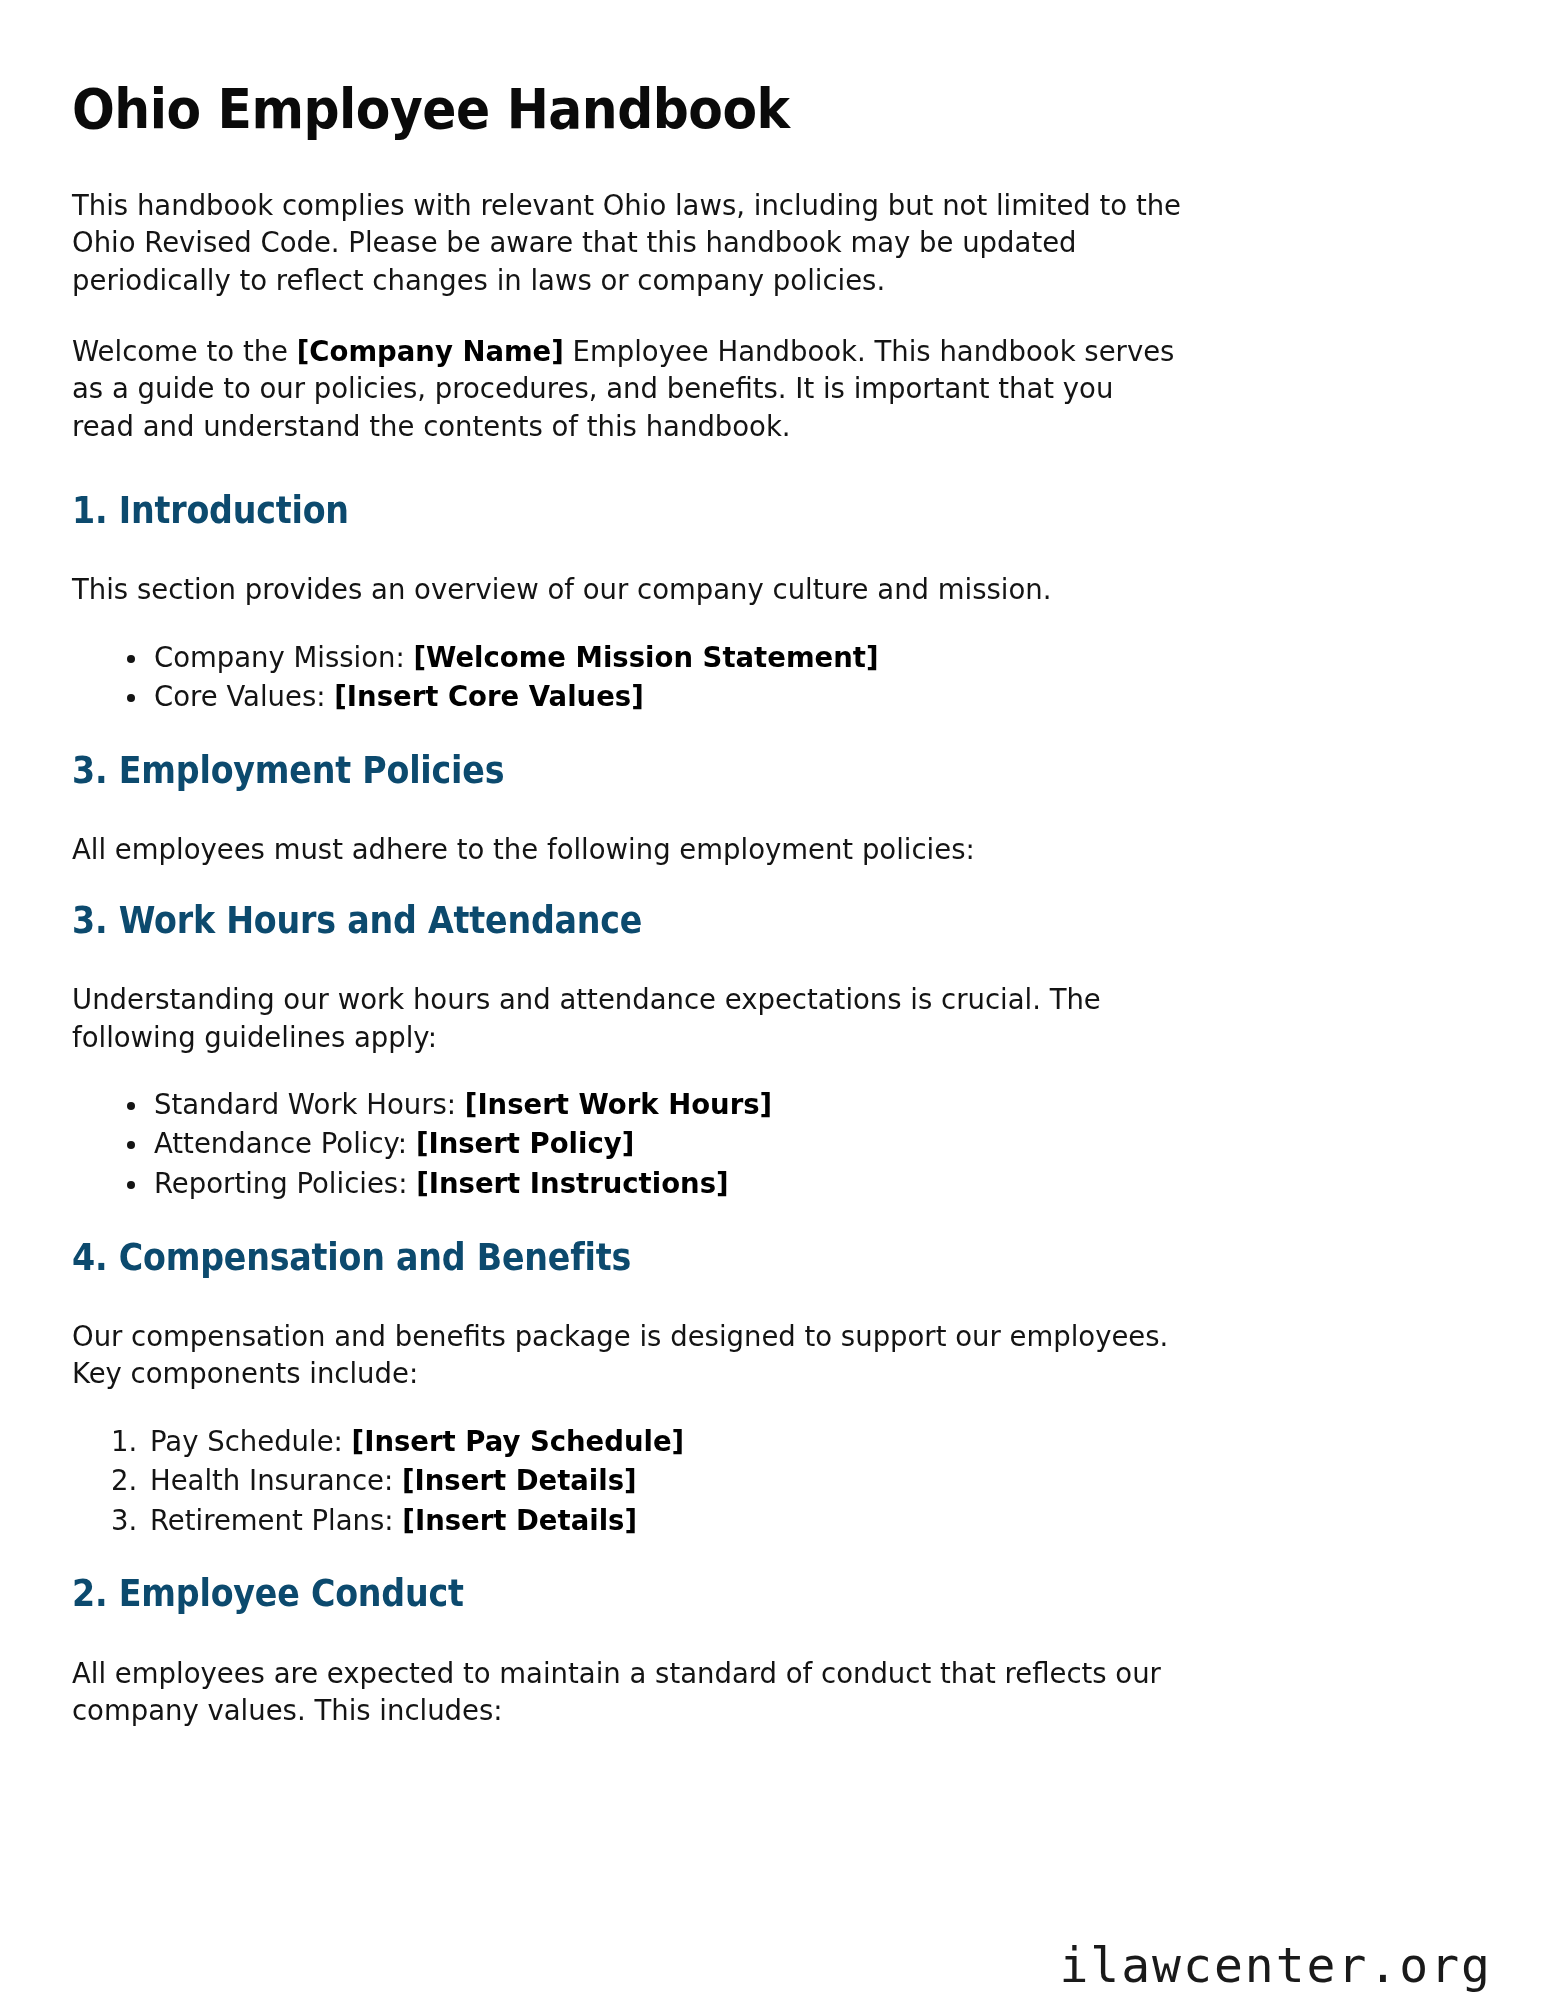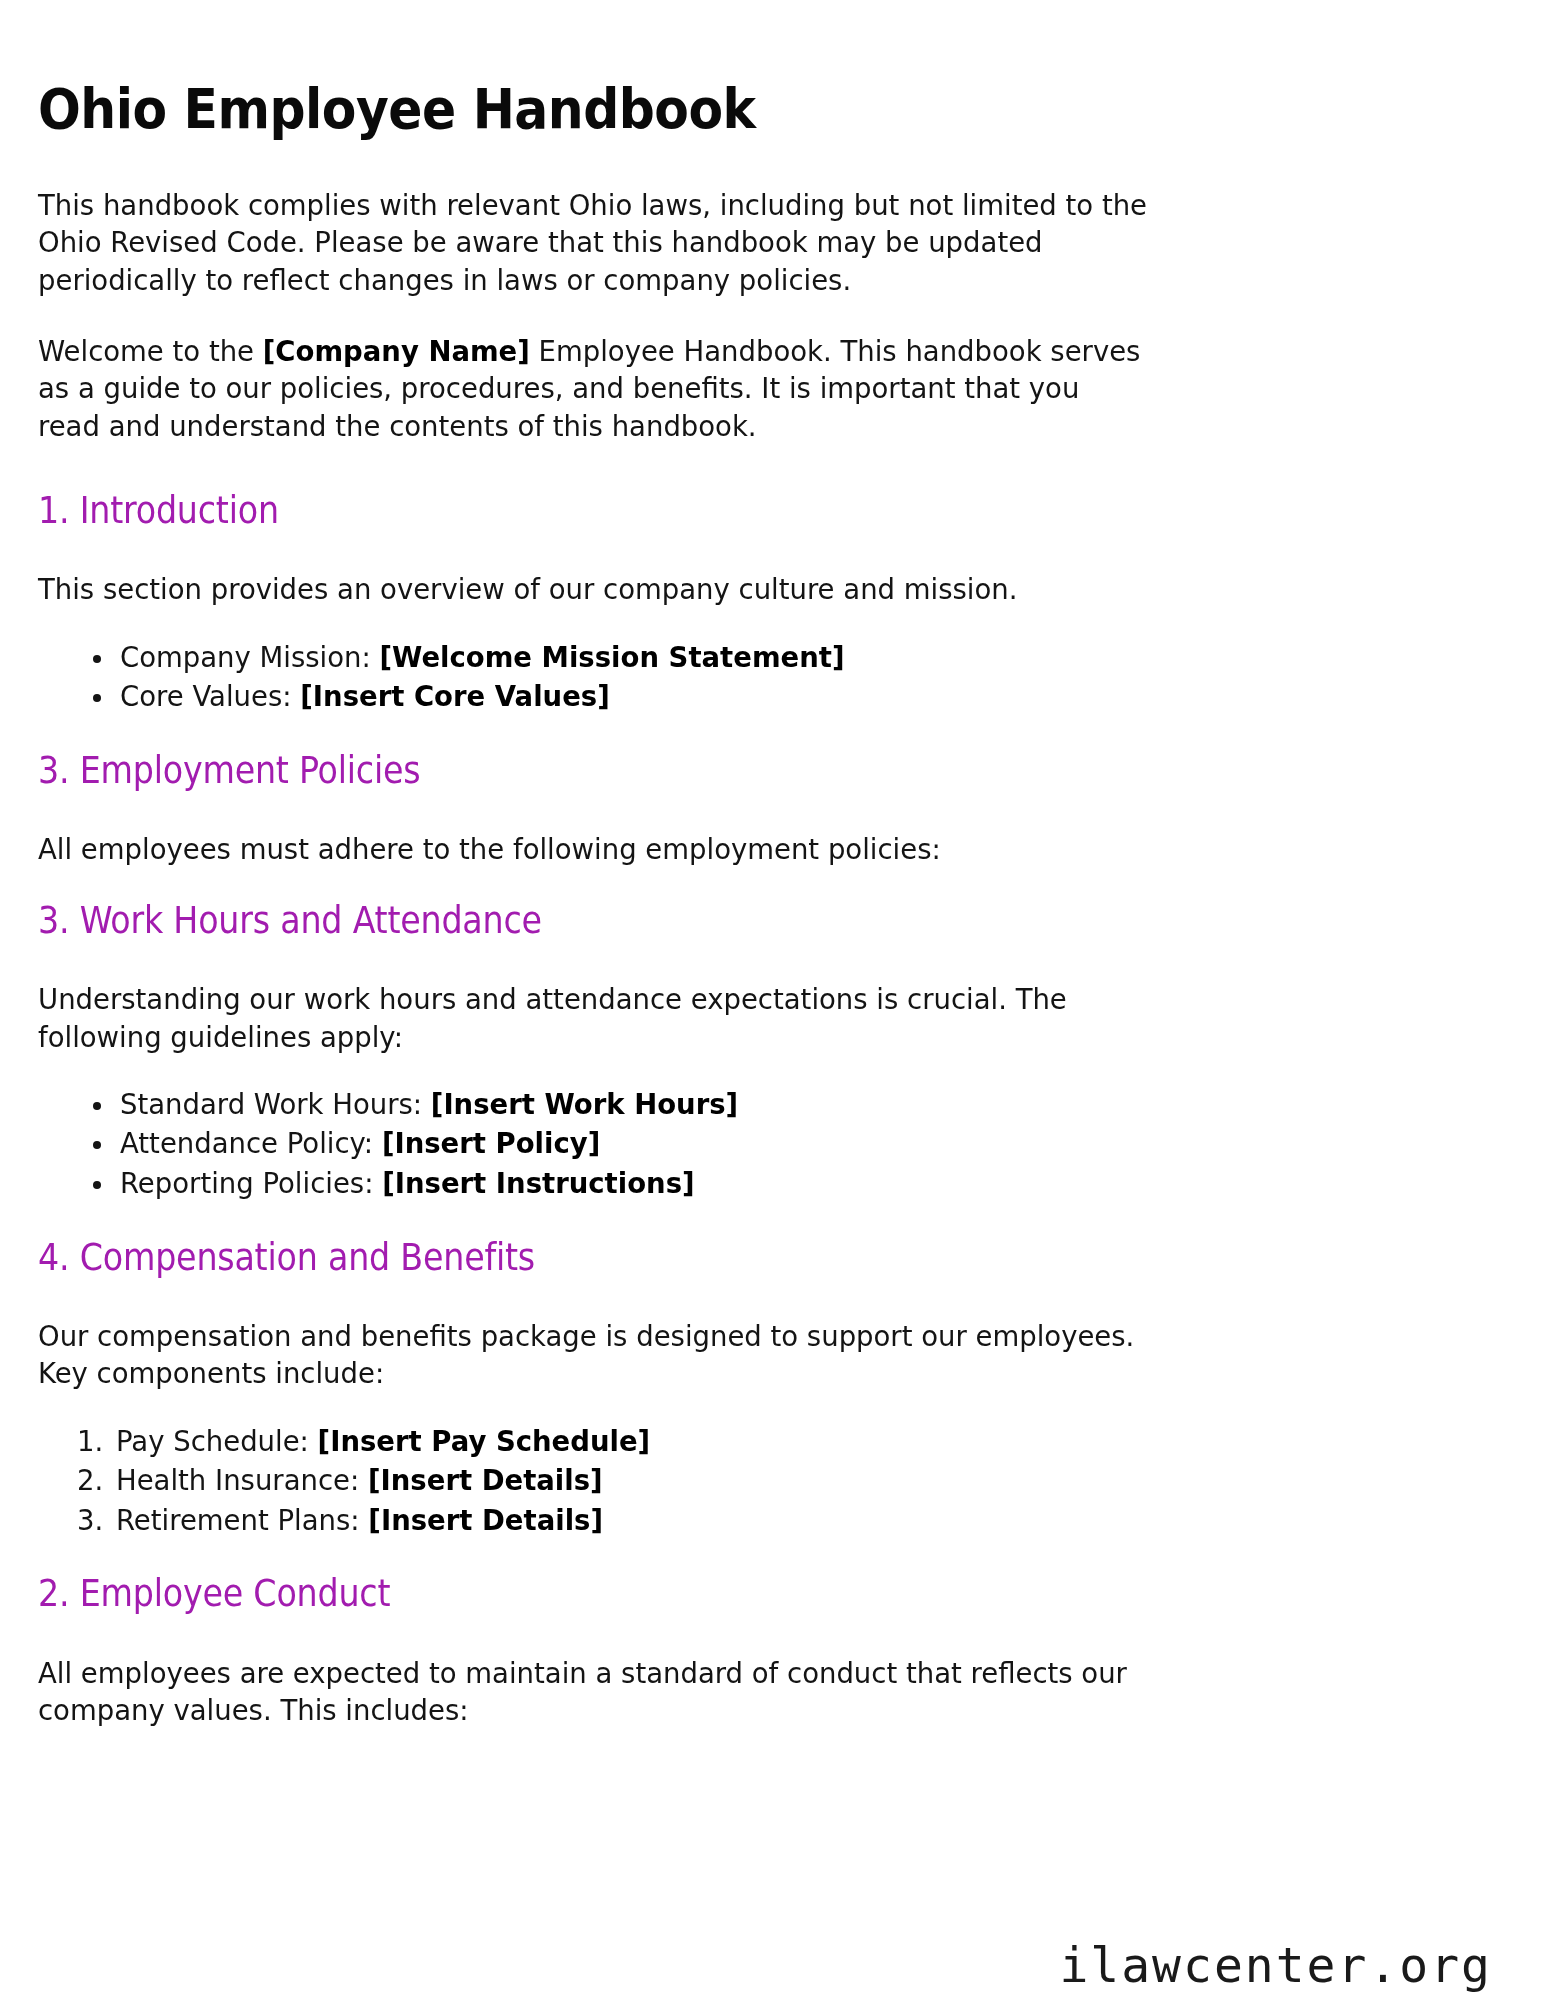--- a/index.html
+++ b/index.html
@@ -10,46 +10,46 @@
     background: #ffffff;
     font-family: "DejaVu Sans", "Liberation Sans", sans-serif;
     color: #000000;
     overflow: hidden;
     position: relative;
   }
   .page {
     position: relative;
     width: 1554px;
     height: 2011px;
-    padding: 78px 86px 0 38px;
+    padding: 78px 86px 0 72px;
   }
   .doc-title {
     font-size: 56px;
     font-weight: bold;
     font-stretch: condensed;
     letter-spacing: -0.5px;
     line-height: 1.12;
     margin: 0 0 46px 0;
     color: #0a0a0a;
   }
   p.para {
     font-size: 27.5px;
     line-height: 1.36;
     margin: 0 0 34px 0;
     color: #141414;
     max-width: 1110px;
   }
   p.para.tight { margin-bottom: 30px; }
   h2.section-heading {
     font-size: 37px;
-    font-weight: normal;
+    font-weight: bold;
     font-stretch: condensed;
     line-height: 1.2;
     margin: 20px 0 38px 0;
-    color: #a21caf;
+    color: #0c4a6e;
     letter-spacing: -0.2px;
   }
   h2.section-heading:first-of-type { margin-top: 44px; }
   ul.doc-list, ol.doc-list {
     margin: 0 0 34px 0;
     padding-left: 74px;
     font-size: 27.5px;
     line-height: 1.33;
     color: #141414;
   }

